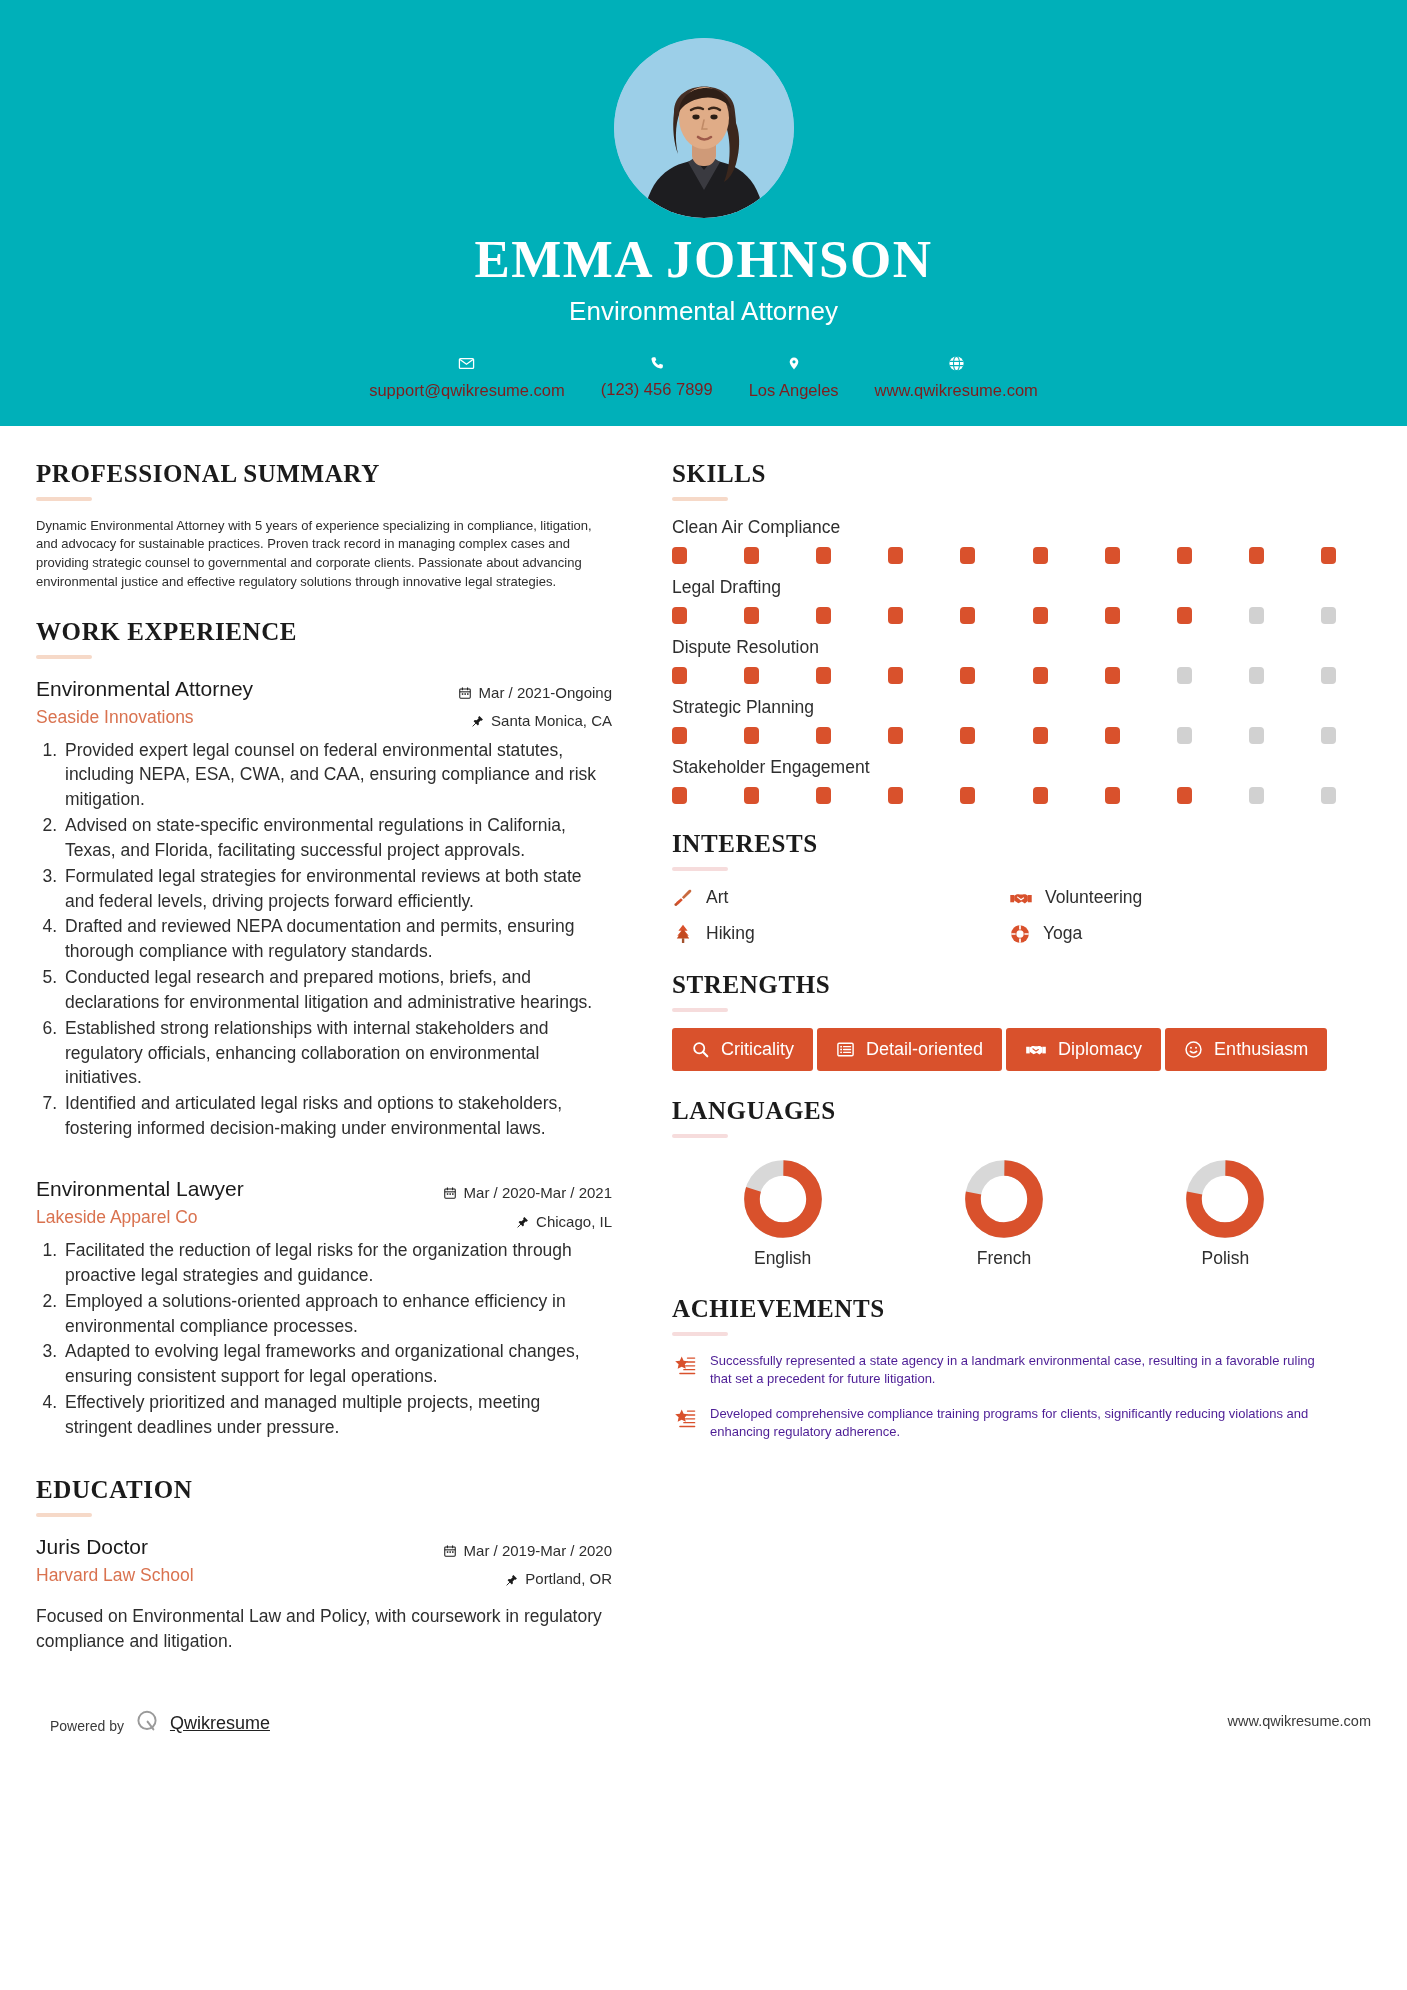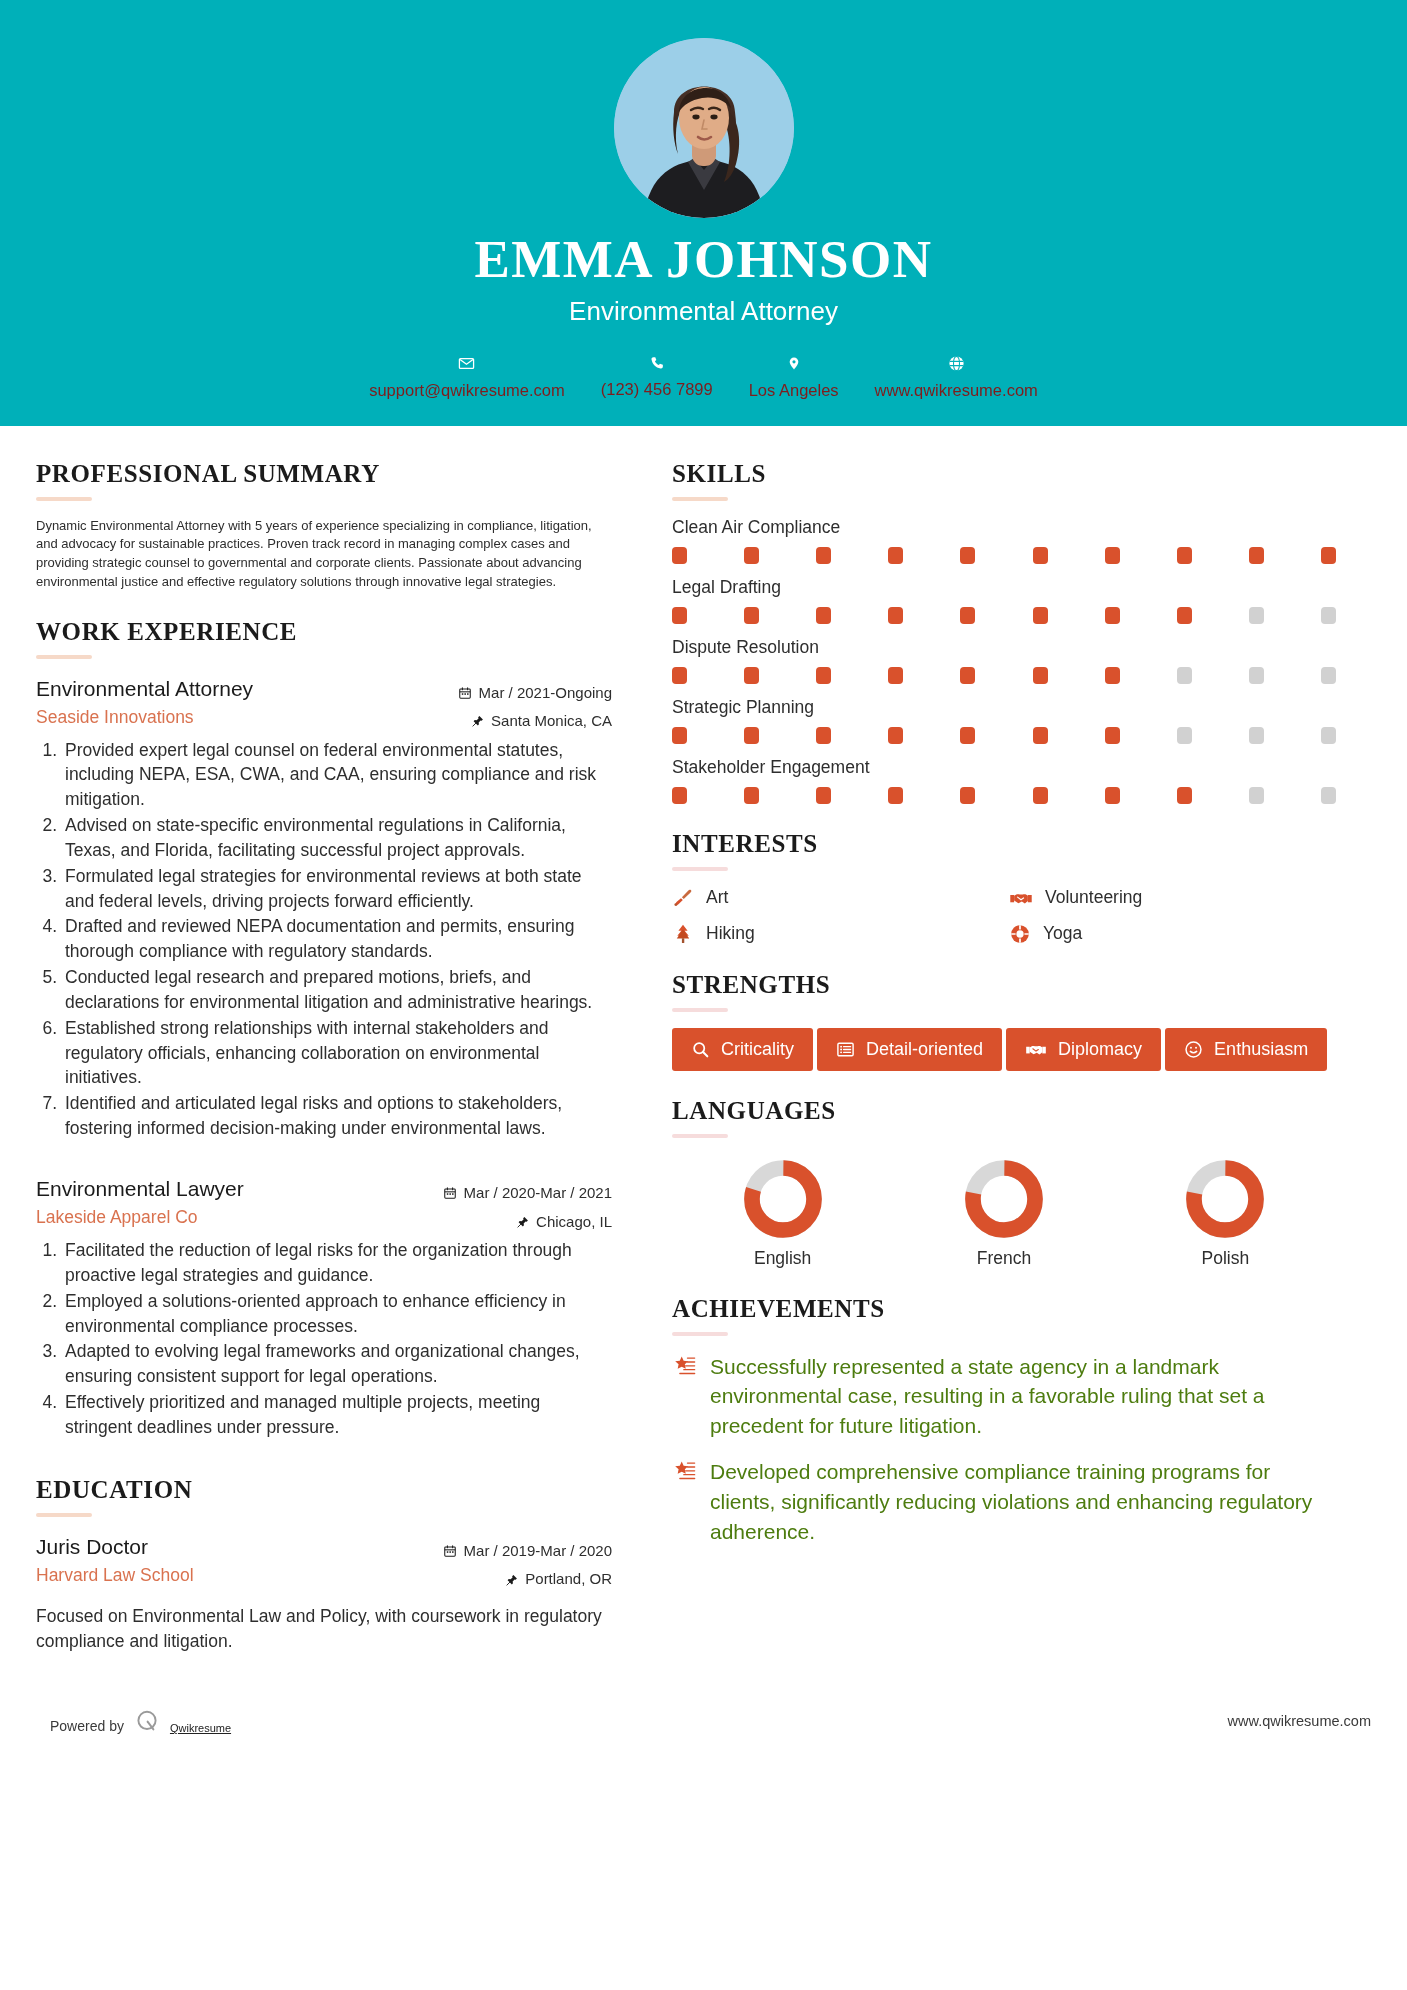--- a/index.html
+++ b/index.html
@@ -223,43 +223,43 @@
 
   
   .ach {
     display: flex;
     gap: 14px;
     margin-bottom: 16px;
     align-items: flex-start;
   }
   .ach svg { display:block; flex: 0 0 auto; margin-top: 3px; }
   .ach-text {
-    font-size: 21px;
+    font-size: 13px;
     line-height: 1.42;
-    color: #4d7c0f;
+    color: #4c1d95;
   }
 
   
   .footer {
     display: flex;
     justify-content: space-between;
     align-items: center;
     padding: 22px 36px 20px 50px;
     margin-top: 6px;
   }
   .powered {
     display: flex;
     align-items: flex-end;
     gap: 10px;
     font-size: 14px;
     color: #3a3a3a;
   }
   .powered .brand {
     text-decoration: underline;
-    font-size: 11px;
+    font-size: 18px;
     color: #222;
   }
   .footer-url {
     font-size: 14.5px;
     color: #3a3a3a;
   }
 </style>
 </head>
 <body>
 

